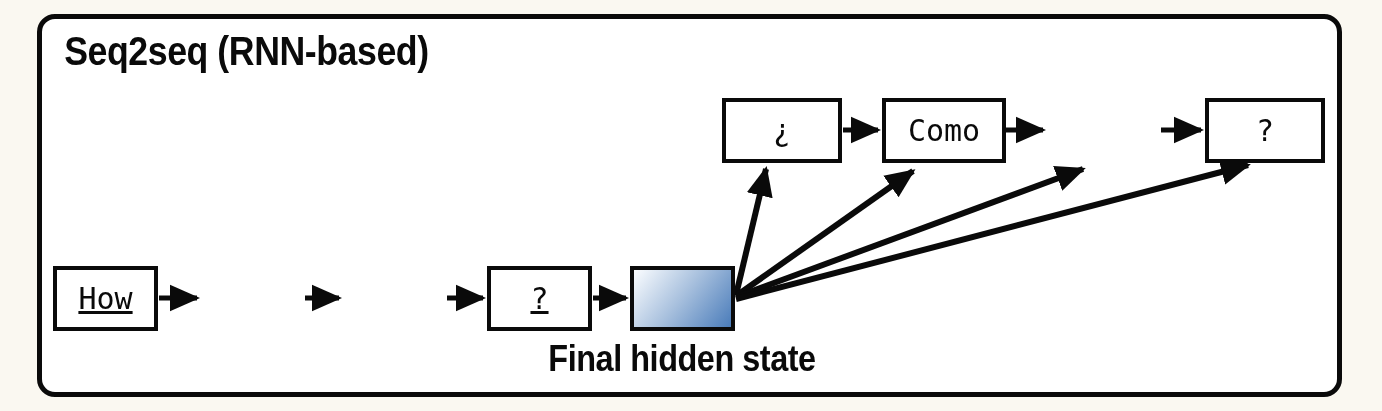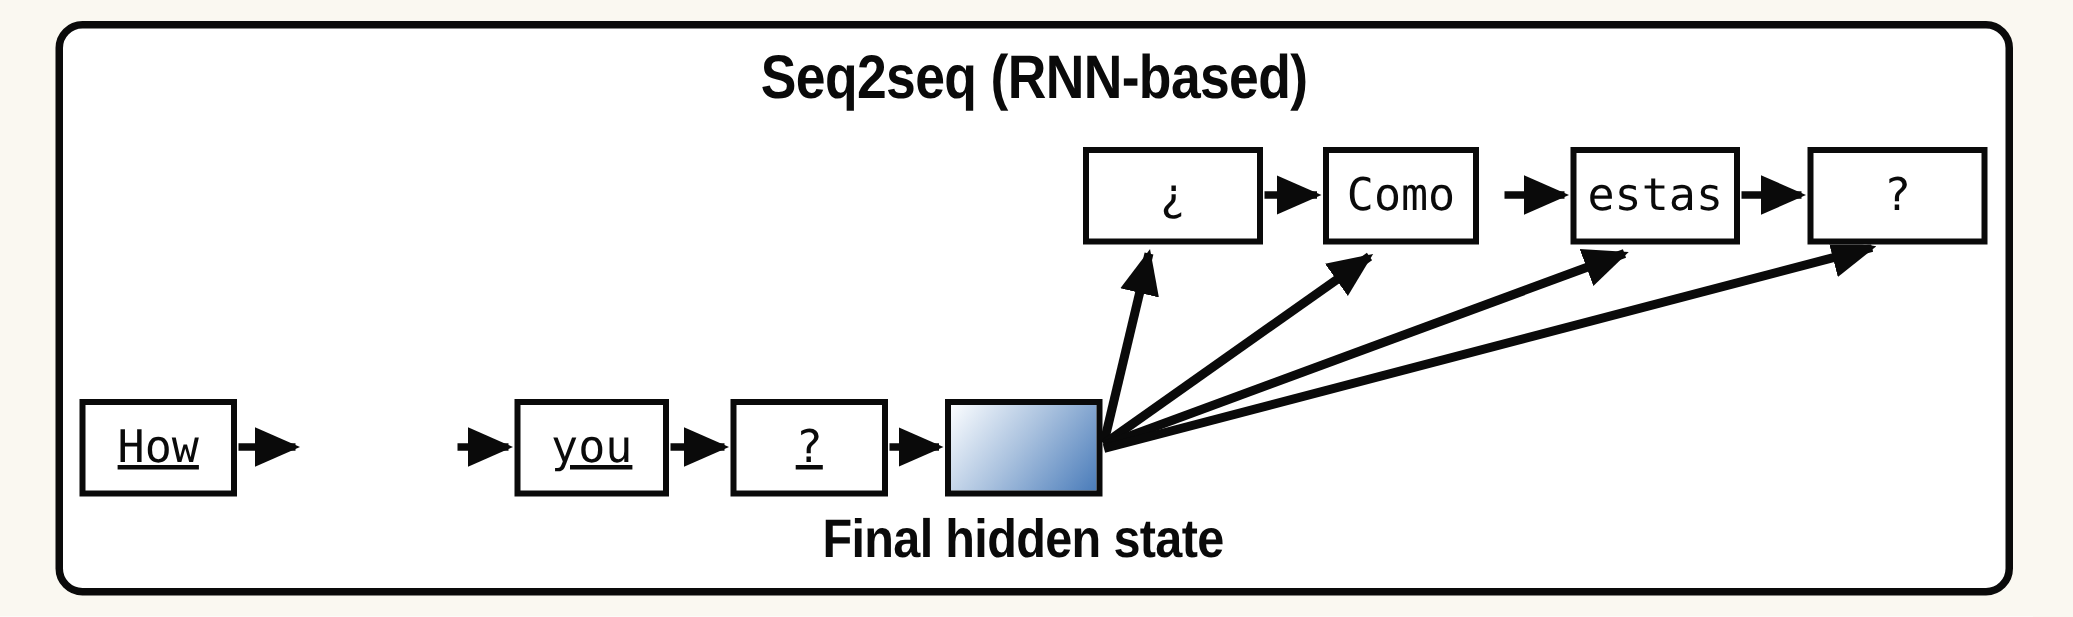--- a/index.html
+++ b/index.html
@@ -30,21 +30,20 @@
     height: 383px;
     background: var(--frame-fill);
     border: 5px solid var(--line);
     border-radius: 18px;
   }
   .title-wrap {
     position: absolute;
     left: 37px;
     top: 28px;
     width: 1305px;
-    text-align: center;
   }
   .title-text {
     display: inline-block;
     font-size: 41px;
     font-weight: bold;
     color: var(--line);
     letter-spacing: -0.5px;
     transform: scaleX(0.87);
     transform-origin: center;
     white-space: nowrap;
@@ -64,21 +63,21 @@
   }
   
   .enc { top: 266px; text-decoration: underline; }
   .box-how    { left: 53px;  width: 105px; }
   .box-are    { left: 202px; width: 102px; }
   .box-you    { left: 343px; width: 103px; }
   .box-q-enc  { left: 487px; width: 105px; }
   
   .dec { top: 98px; }
   .box-inv-q  { left: 722px;  width: 120px; }
-  .box-como   { left: 882px;  width: 104px; }
+  .box-como   { left: 882px;  width: 124px; }
   .box-estas  { left: 1047px; width: 113px; }
   .box-q-dec  { left: 1205px; width: 120px; }
   
   .hidden-box {
     position: absolute;
     left: 630px;
     top: 266px;
     width: 105px;
     height: 65px;
     border: 4px solid var(--line);
@@ -137,24 +136,22 @@
     <line x1="1003" y1="130" x2="1043" y2="130" stroke-width="5" marker-end="url(#ah)"></line>
     <line x1="1161" y1="130" x2="1201" y2="130" stroke-width="5" marker-end="url(#ah)"></line>
 
     <line x1="736" y1="295" x2="766" y2="169" stroke-width="6" marker-end="url(#ah)"></line>
     <line x1="736" y1="296" x2="913" y2="171" stroke-width="6" marker-end="url(#ah)"></line>
     <line x1="736" y1="297" x2="1083" y2="169" stroke-width="6" marker-end="url(#ah)"></line>
     <line x1="736" y1="299" x2="1248" y2="165" stroke-width="6" marker-end="url(#ah)"></line>
   </svg>
 
   <div class="tok-box enc box-how">How</div>
-  <div class="tok-box enc box-you">you</div>
   <div class="tok-box enc box-q-enc">?</div>
 
   <div class="hidden-box"></div>
   <div class="fhs-label">Final hidden state</div>
 
   <div class="tok-box dec box-inv-q">¿</div>
   <div class="tok-box dec box-como">Como</div>
-  <div class="tok-box dec box-estas">estas</div>
   <div class="tok-box dec box-q-dec">?</div>
 
 </div>
 
 </body></html>

